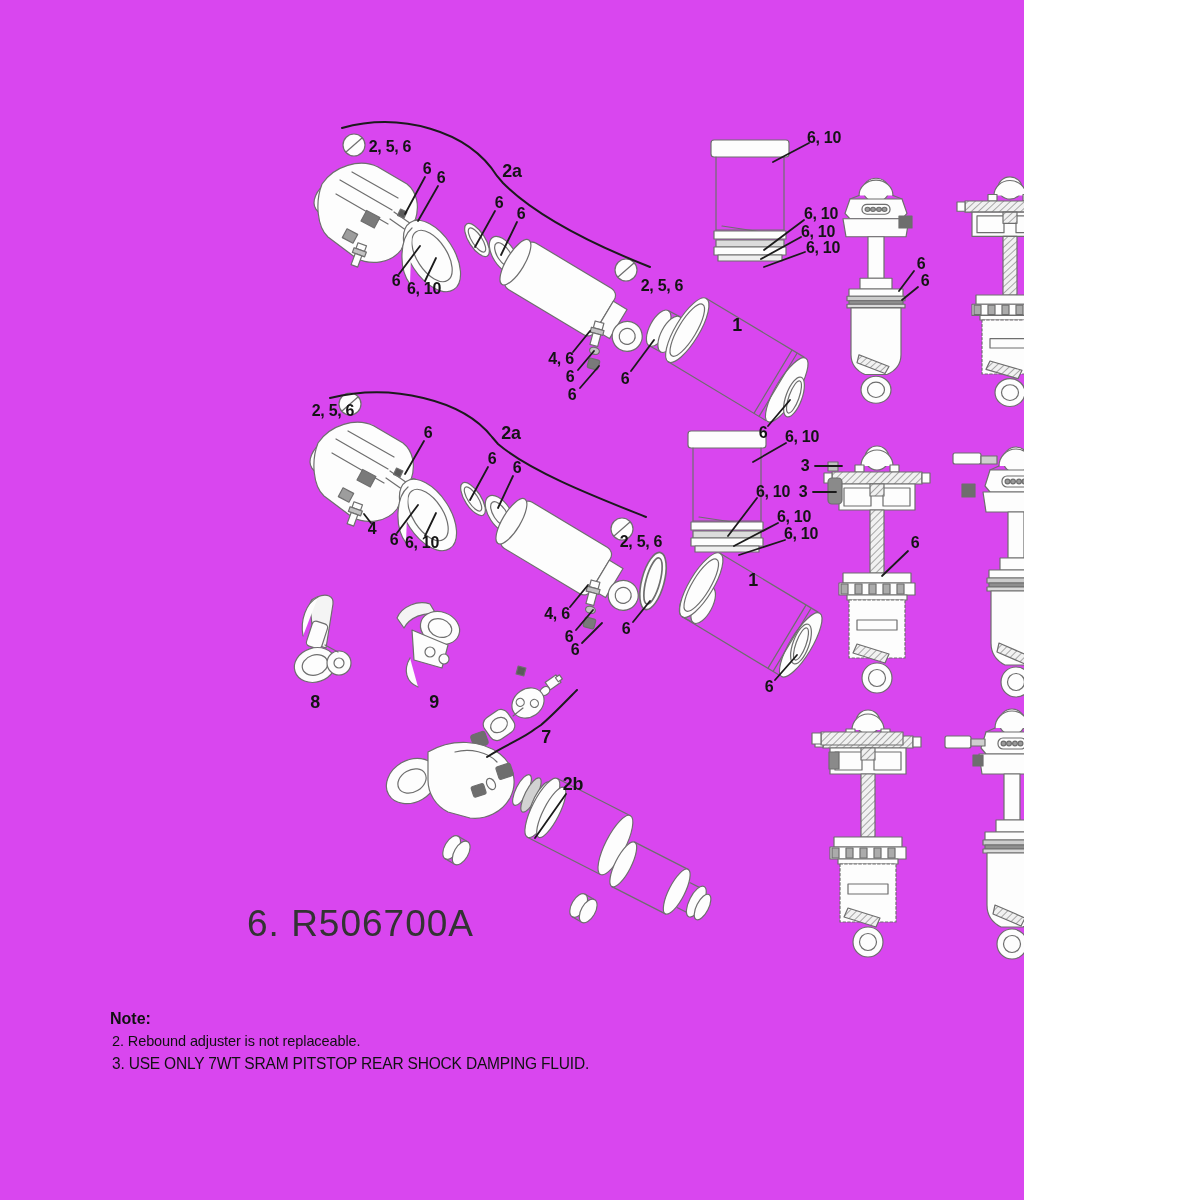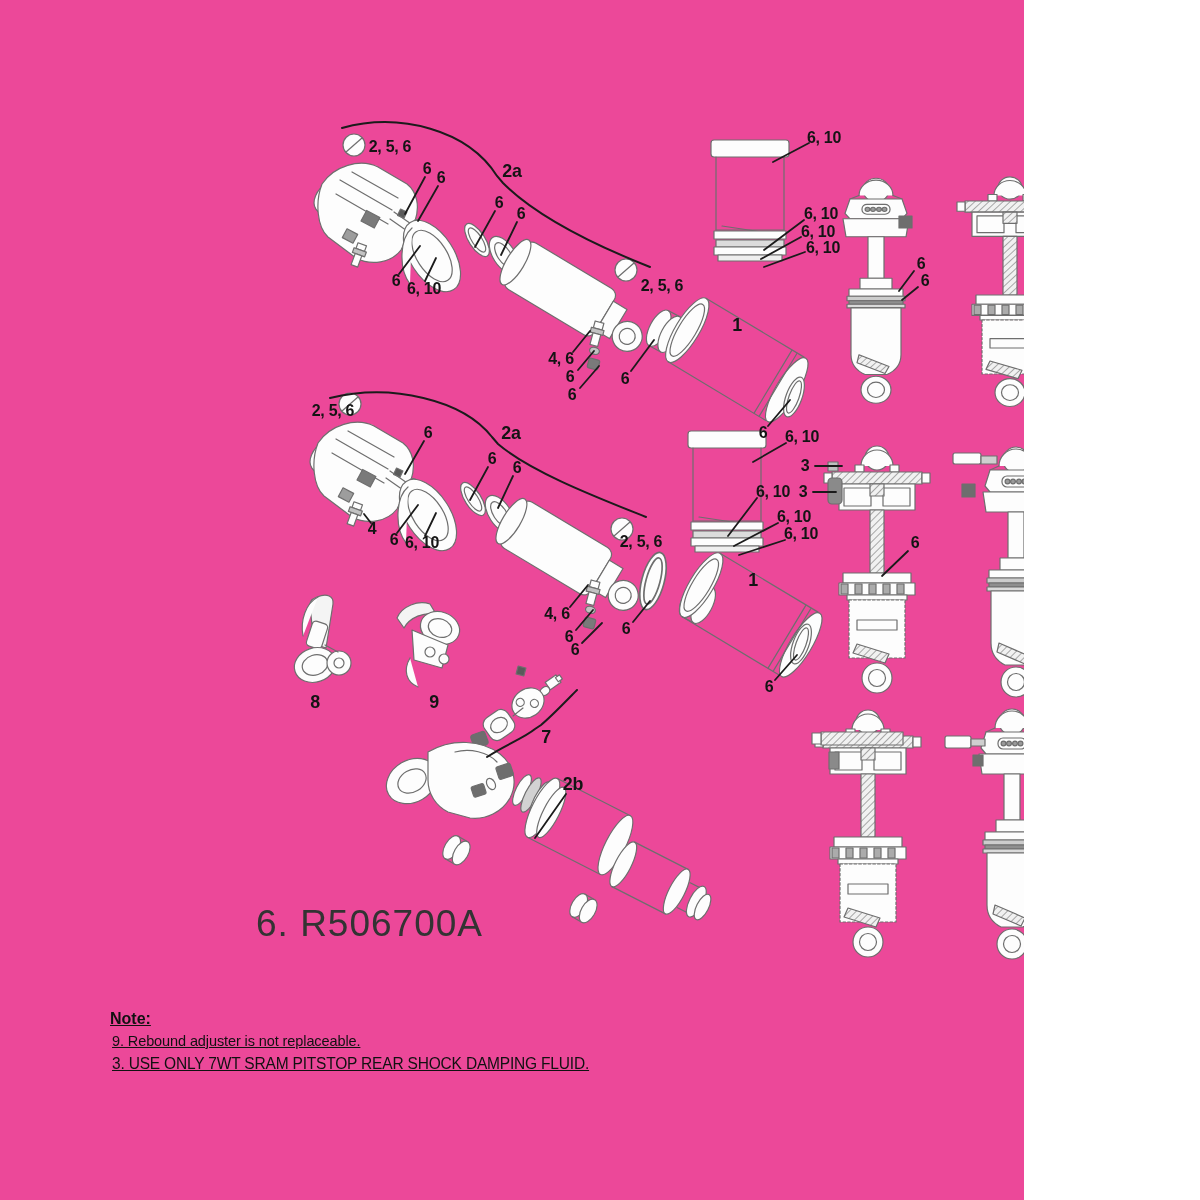--- a/index.html
+++ b/index.html
@@ -1,25 +1,25 @@
 <!DOCTYPE html>
 <html><head>
 <meta charset="utf-8">
 <style>
   html,body{margin:0;padding:0;background:#fff;}
-  #stage{position:relative;width:1024px;height:1200px;background:#ec4899;overflow:hidden;
+  #stage{position:relative;width:1024px;height:1200px;background:#d946ef;overflow:hidden;
          font-family:"Liberation Sans",sans-serif;color:#111;}
   #art{position:absolute;left:0;top:0;}
   .callout{position:absolute;transform:translate(-50%,-50%) scaleX(.94);
            font:bold 17px "Liberation Sans",sans-serif;color:#141414;
            letter-spacing:-.3px;white-space:nowrap;}
   .callout.lg{font-size:19px;}
-  #figure-number{position:absolute;left:256px;top:903px;
+  #figure-number{position:absolute;left:247px;top:903px;
     font:400 37px "Liberation Sans",sans-serif;color:#333;letter-spacing:1px;}
-  #notes{position:absolute;left:110px;top:1010px;width:980px;text-decoration:underline;}
+  #notes{position:absolute;left:110px;top:1010px;width:980px;}
   #notes .heading{font:bold 16px "Liberation Sans",sans-serif;margin:0 0 5px 0;}
   .note-line{font:400 14.5px "Liberation Sans",sans-serif;margin:0 0 6px 2px;
              letter-spacing:-.1px;}
   .note-line.caps{font-size:16px;transform:scaleX(.97);transform-origin:left;
                   letter-spacing:-.2px;margin-top:2px;}
 </style>
 </head>
 <body>
 
 <div id="stage">
@@ -418,17 +418,17 @@
 <div class="callout" style="left:1065px;top:547px">6</div>
 <div class="callout lg" style="left:315px;top:702px">8</div>
 <div class="callout lg" style="left:434px;top:702px">9</div>
 <div class="callout lg" style="left:546px;top:737px">7</div>
 <div class="callout lg" style="left:573px;top:784px">2b</div>
 
 <div id="figure-number">6. R506700A</div>
 
 <div id="notes">
   <p class="heading">Note:</p>
-  <p class="note-line">9.  Rebound adjuster is not replaceable.</p>
+  <p class="note-line">2.  Rebound adjuster is not replaceable.</p>
   <p class="note-line caps">3. USE ONLY 7WT SRAM PITSTOP REAR SHOCK DAMPING FLUID.</p>
 </div>
 
 </div>
 
 </body></html>

